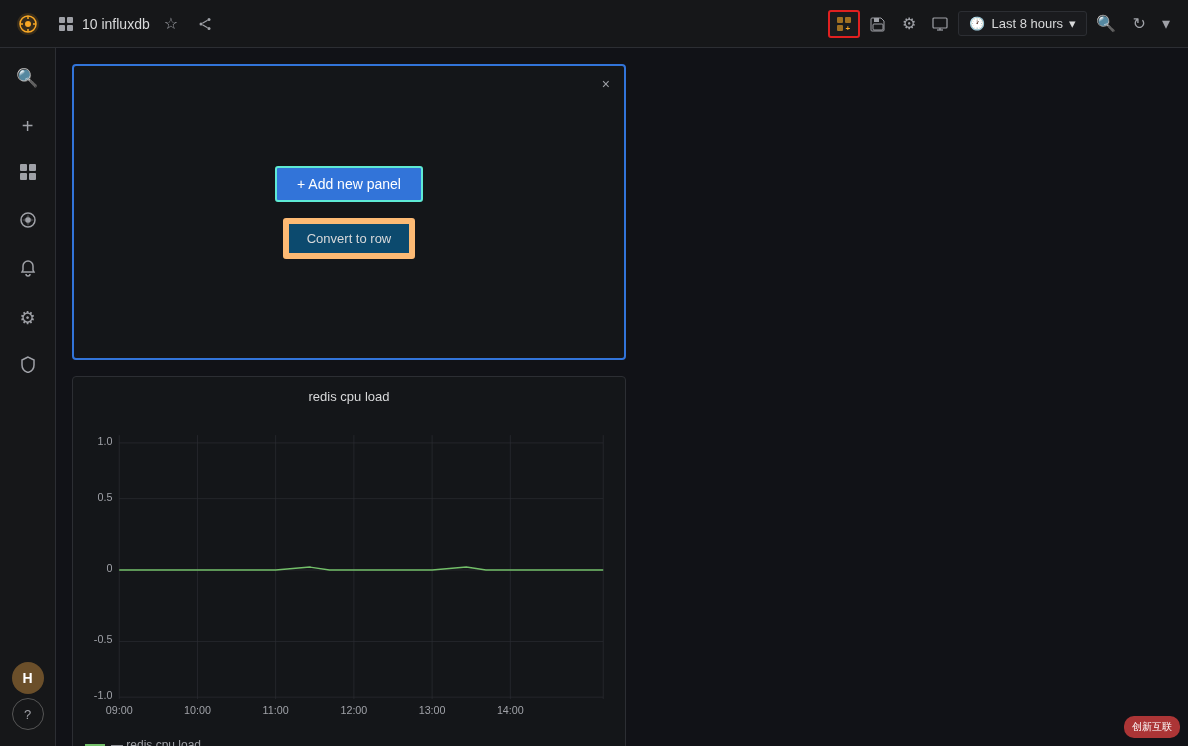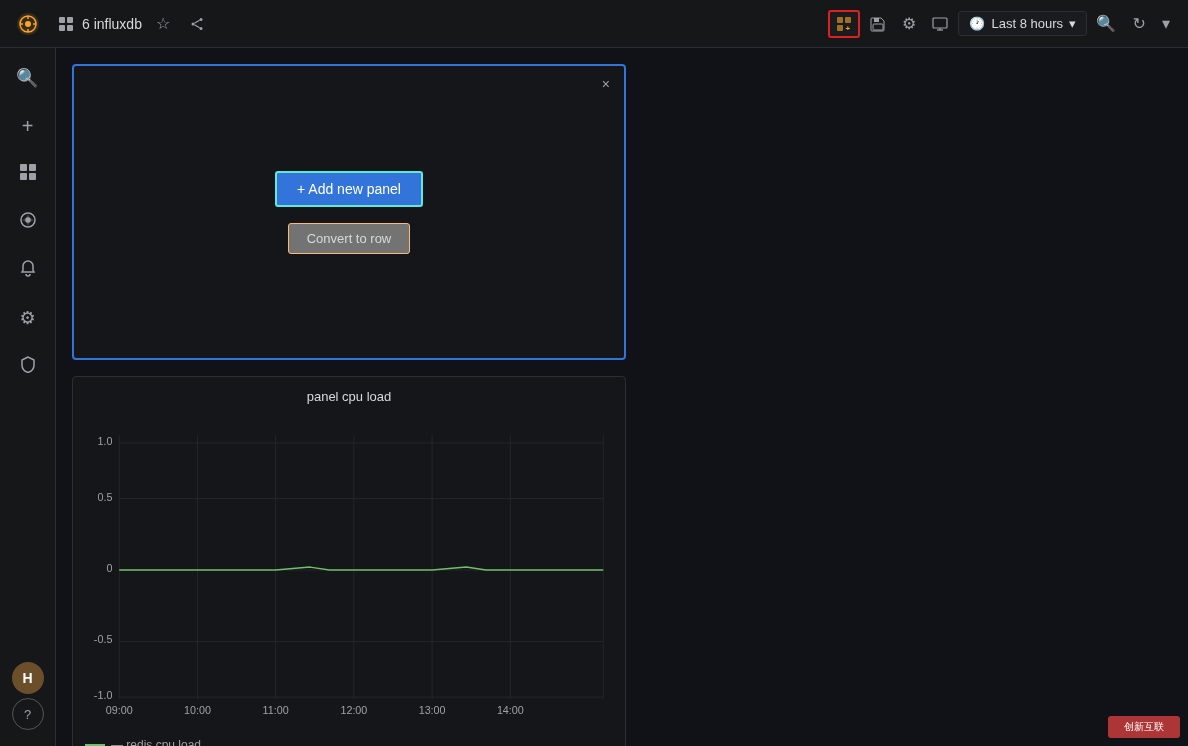--- a/index.html
+++ b/index.html
@@ -178,22 +178,22 @@
       padding: 8px 20px;
       border-radius: 3px;
       font-size: 14px;
       cursor: pointer;
       display: flex;
       align-items: center;
       gap: 6px;
     }
 
     .convert-row-btn {
-      background: #737373;
-      border: 1px solid #fdba74;
+      background: #0c4a6e;
+      border: 6px solid #fdba74;
       color: #d8d9da;
       padding: 7px 18px;
       border-radius: 3px;
       font-size: 13px;
       cursor: pointer;
     }
 
     
     .chart-panel {
       background: #141619;
@@ -218,22 +218,22 @@
     }
 
     
     .watermark {
       position: fixed;
       bottom: 8px;
       right: 8px;
       background: rgba(200,60,60,0.85);
       color: #fff;
       font-size: 10px;
-      padding: 4px 16px;
-      border-radius: 3px;
+      padding: 4px 8px;
+      border-radius: 10px;
       z-index: 100;
     }
   </style>
 </head>
 <body>
 
 <div class="topbar">
   <div class="topbar-logo">
     <svg viewBox="0 0 24 24" fill="none">
       <circle cx="12" cy="12" r="11" fill="#f9a825" opacity="0.15"></circle>
@@ -248,21 +248,21 @@
 
   <div class="topbar-title">
     <span class="topbar-grid-icon">
       <svg width="16" height="16" viewBox="0 0 16 16" fill="#9fa1a7">
         <rect x="1" y="1" width="6" height="6" rx="1"></rect>
         <rect x="9" y="1" width="6" height="6" rx="1"></rect>
         <rect x="1" y="9" width="6" height="6" rx="1"></rect>
         <rect x="9" y="9" width="6" height="6" rx="1"></rect>
       </svg>
     </span>
-    <span class="topbar-dashboard-name">6 influxdb</span>
+    <span class="topbar-dashboard-name">10 influxdb</span>
     <button class="topbar-icon-btn">☆</button>
     <button class="topbar-icon-btn">
       <svg width="14" height="14" viewBox="0 0 14 14" fill="currentColor">
         <circle cx="11" cy="2.5" r="1.5"></circle>
         <circle cx="3" cy="7" r="1.5"></circle>
         <circle cx="11" cy="11.5" r="1.5"></circle>
         <line x1="4.4" y1="6.2" x2="9.6" y2="3.3" stroke="currentColor" stroke-width="1.2"></line>
         <line x1="4.4" y1="7.8" x2="9.6" y2="10.7" stroke="currentColor" stroke-width="1.2"></line>
       </svg>
     </button>
@@ -362,21 +362,21 @@
 
   <div class="dashboard-area">
 
     <div class="new-panel-card">
       <button class="panel-close-btn">×</button>
       <button class="add-panel-btn">+ Add new panel</button>
       <button class="convert-row-btn">Convert to row</button>
     </div>
 
     <div class="chart-panel">
-      <div class="chart-title">panel cpu load</div>
+      <div class="chart-title">redis cpu load</div>
       <div class="chart-container">
         <svg class="chart-svg" viewBox="0 0 540 300" xmlns="http://www.w3.org/2000/svg">
 
           <text x="28" y="20" fill="#9fa1a7" font-size="11" text-anchor="end">1.0</text>
           <text x="28" y="77" fill="#9fa1a7" font-size="11" text-anchor="end">0.5</text>
           <text x="28" y="150" fill="#9fa1a7" font-size="11" text-anchor="end">0</text>
           <text x="28" y="223" fill="#9fa1a7" font-size="11" text-anchor="end">-0.5</text>
           <text x="28" y="280" fill="#9fa1a7" font-size="11" text-anchor="end">-1.0</text>
 
           <line x1="35" y1="18" x2="530" y2="18" stroke="#2c2e33" stroke-width="0.7"></line>

